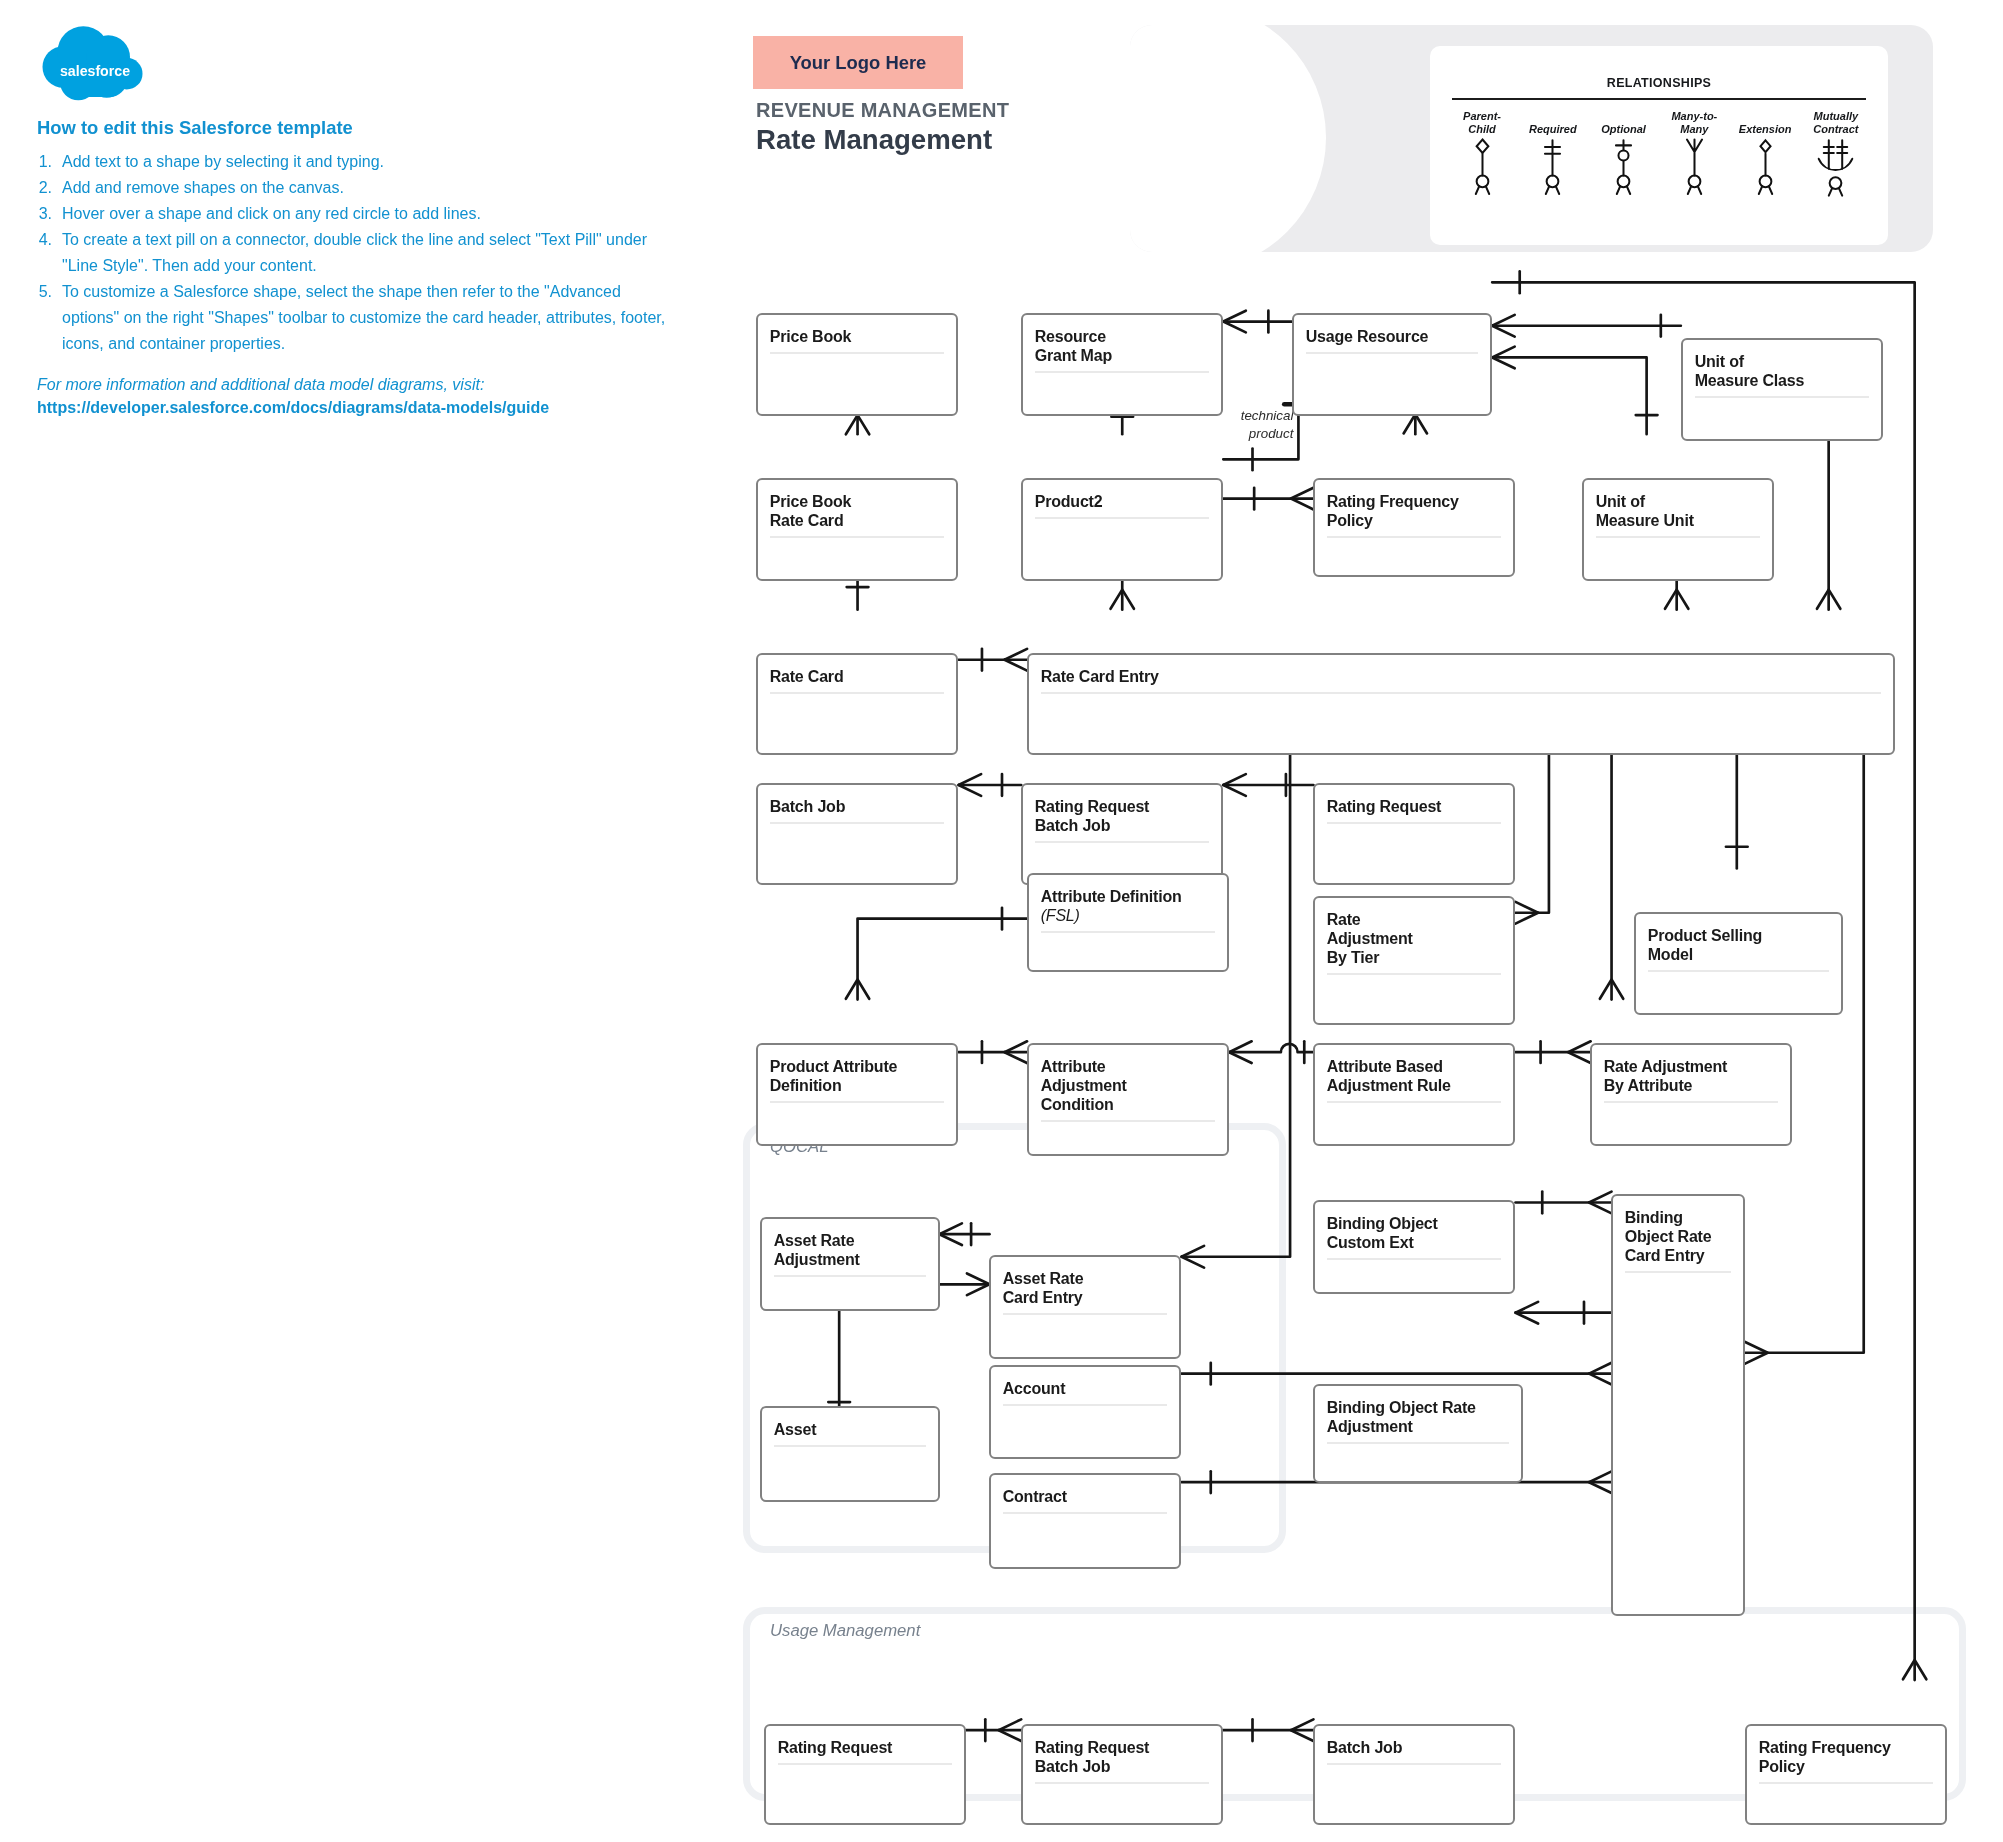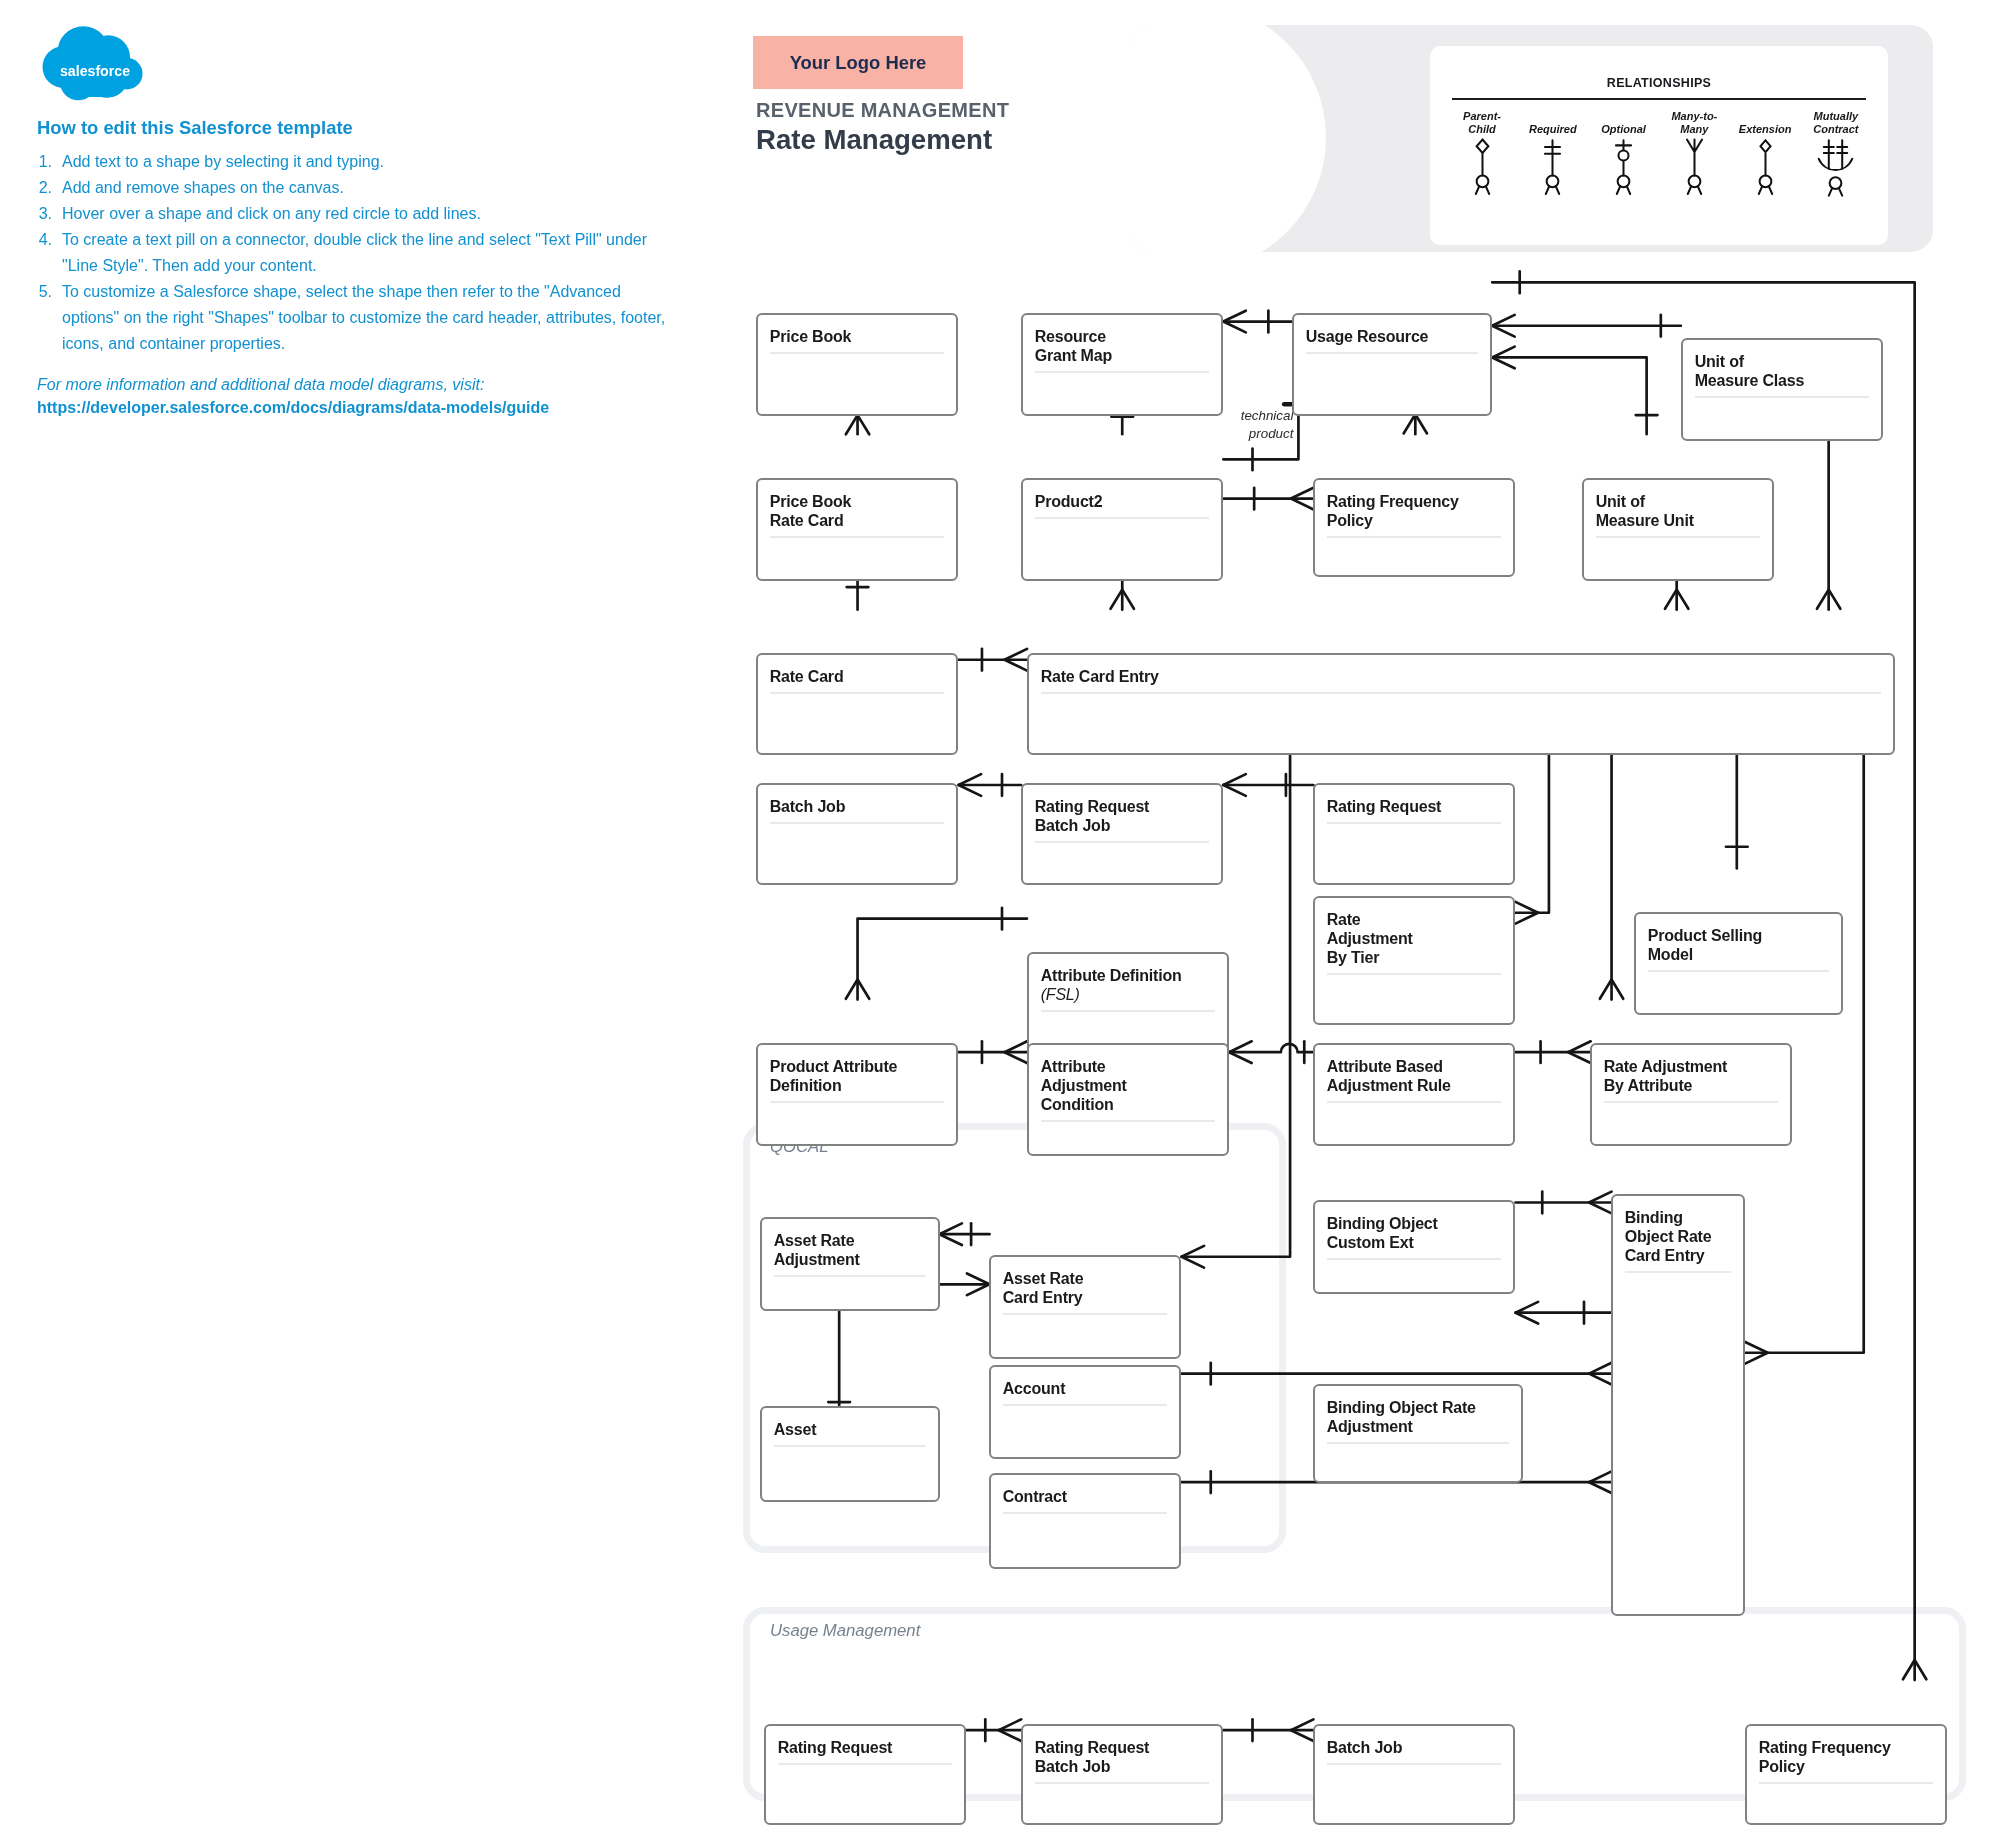--- a/index.html
+++ b/index.html
@@ -400,21 +400,21 @@
         <div>Batch Job</div>
       </div>
       <div class="dv"></div>
     </div>
     <div class="entity" style="left: 1313px; top: 739px; width: 202px; height: 102px;">
       <div class="t">
         <div>Rating Request</div>
       </div>
       <div class="dv"></div>
     </div>
-    <div class="entity" style="left: 1027px; top: 908px; width: 202px; height: 128px;">
+    <div class="entity" style="left: 1027px; top: 829px; width: 202px; height: 99px;">
       <div class="t">
         <div>Attribute Definition</div>
         <div class="it">(FSL)</div>
       </div>
       <div class="dv"></div>
     </div>
     <div class="entity" style="left: 1313px; top: 852px; width: 202px; height: 129px;">
       <div class="t">
         <div>Rate</div>
         <div>Adjustment</div>

